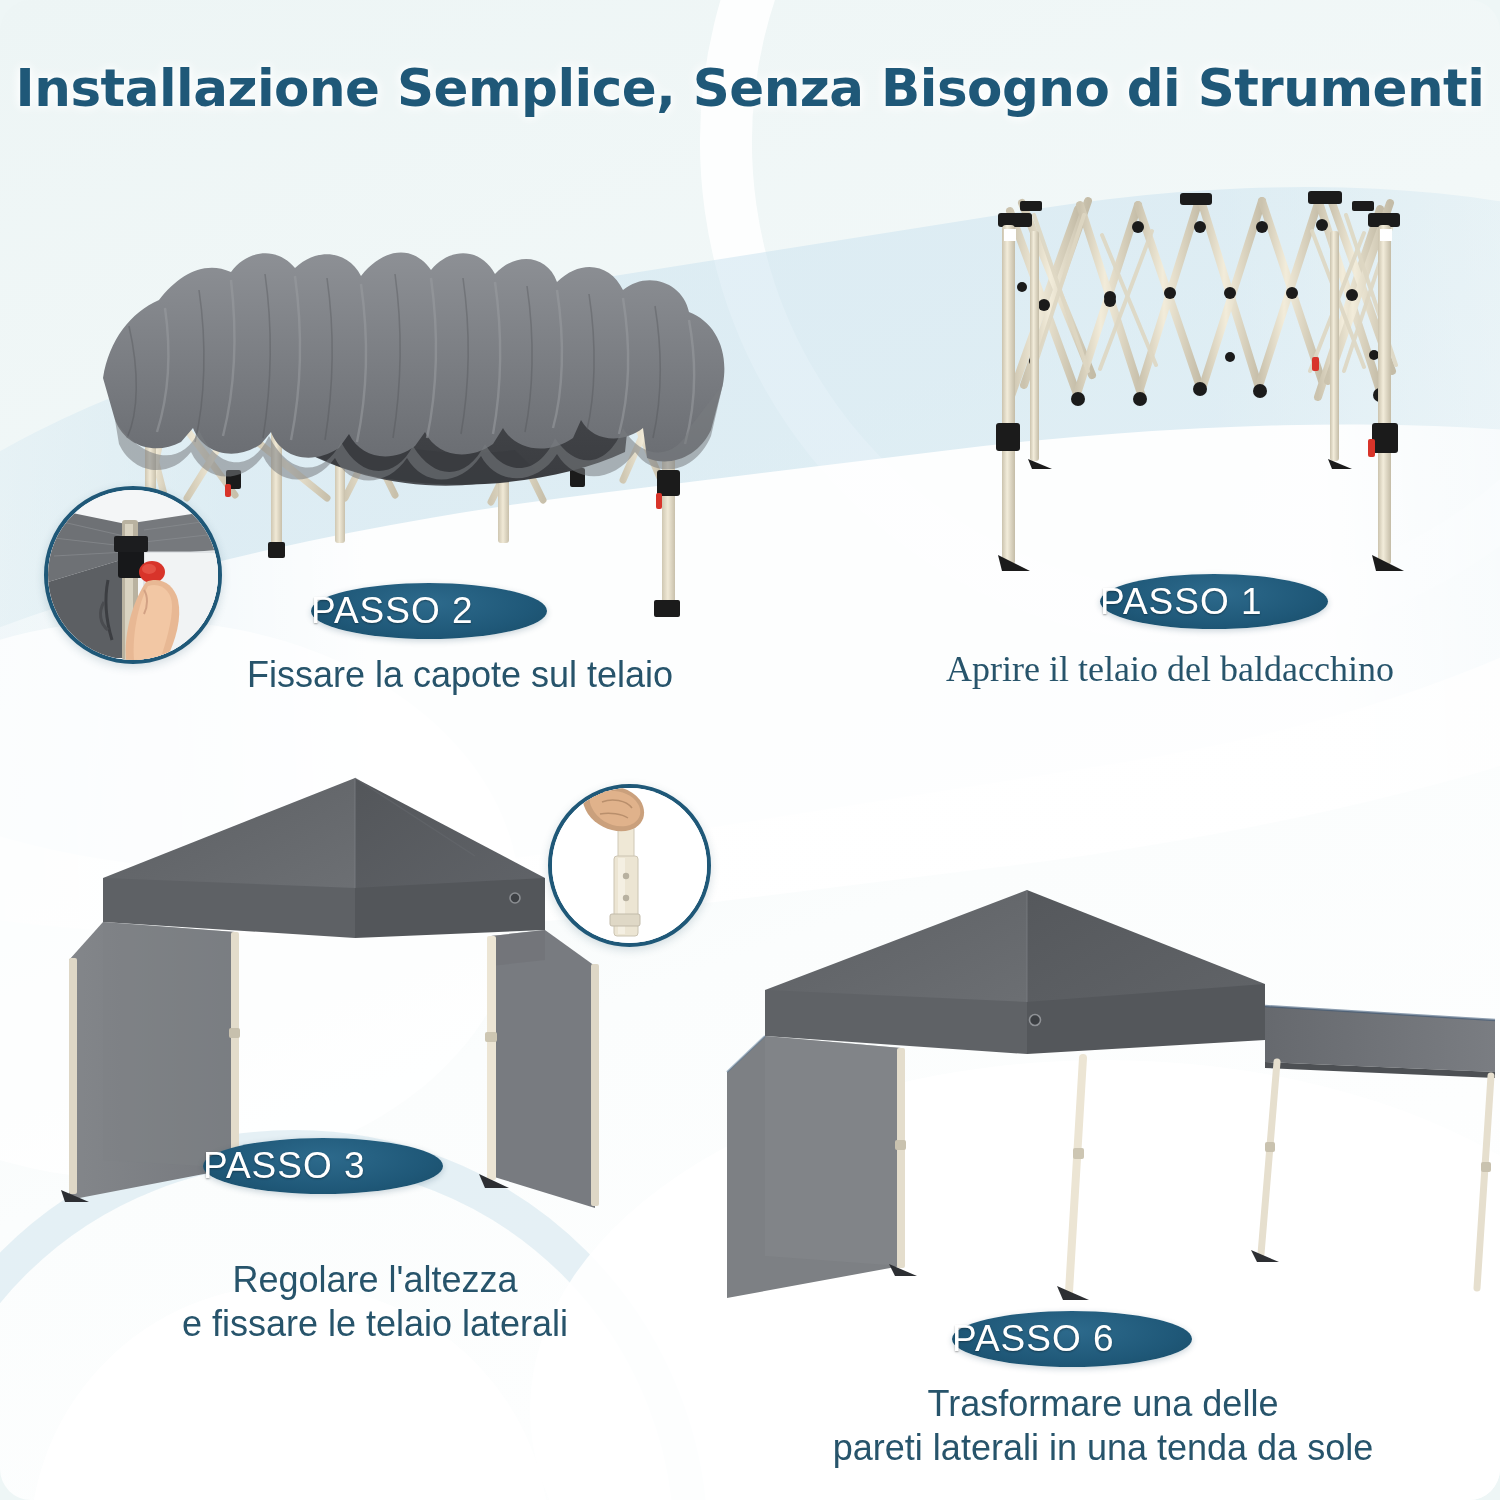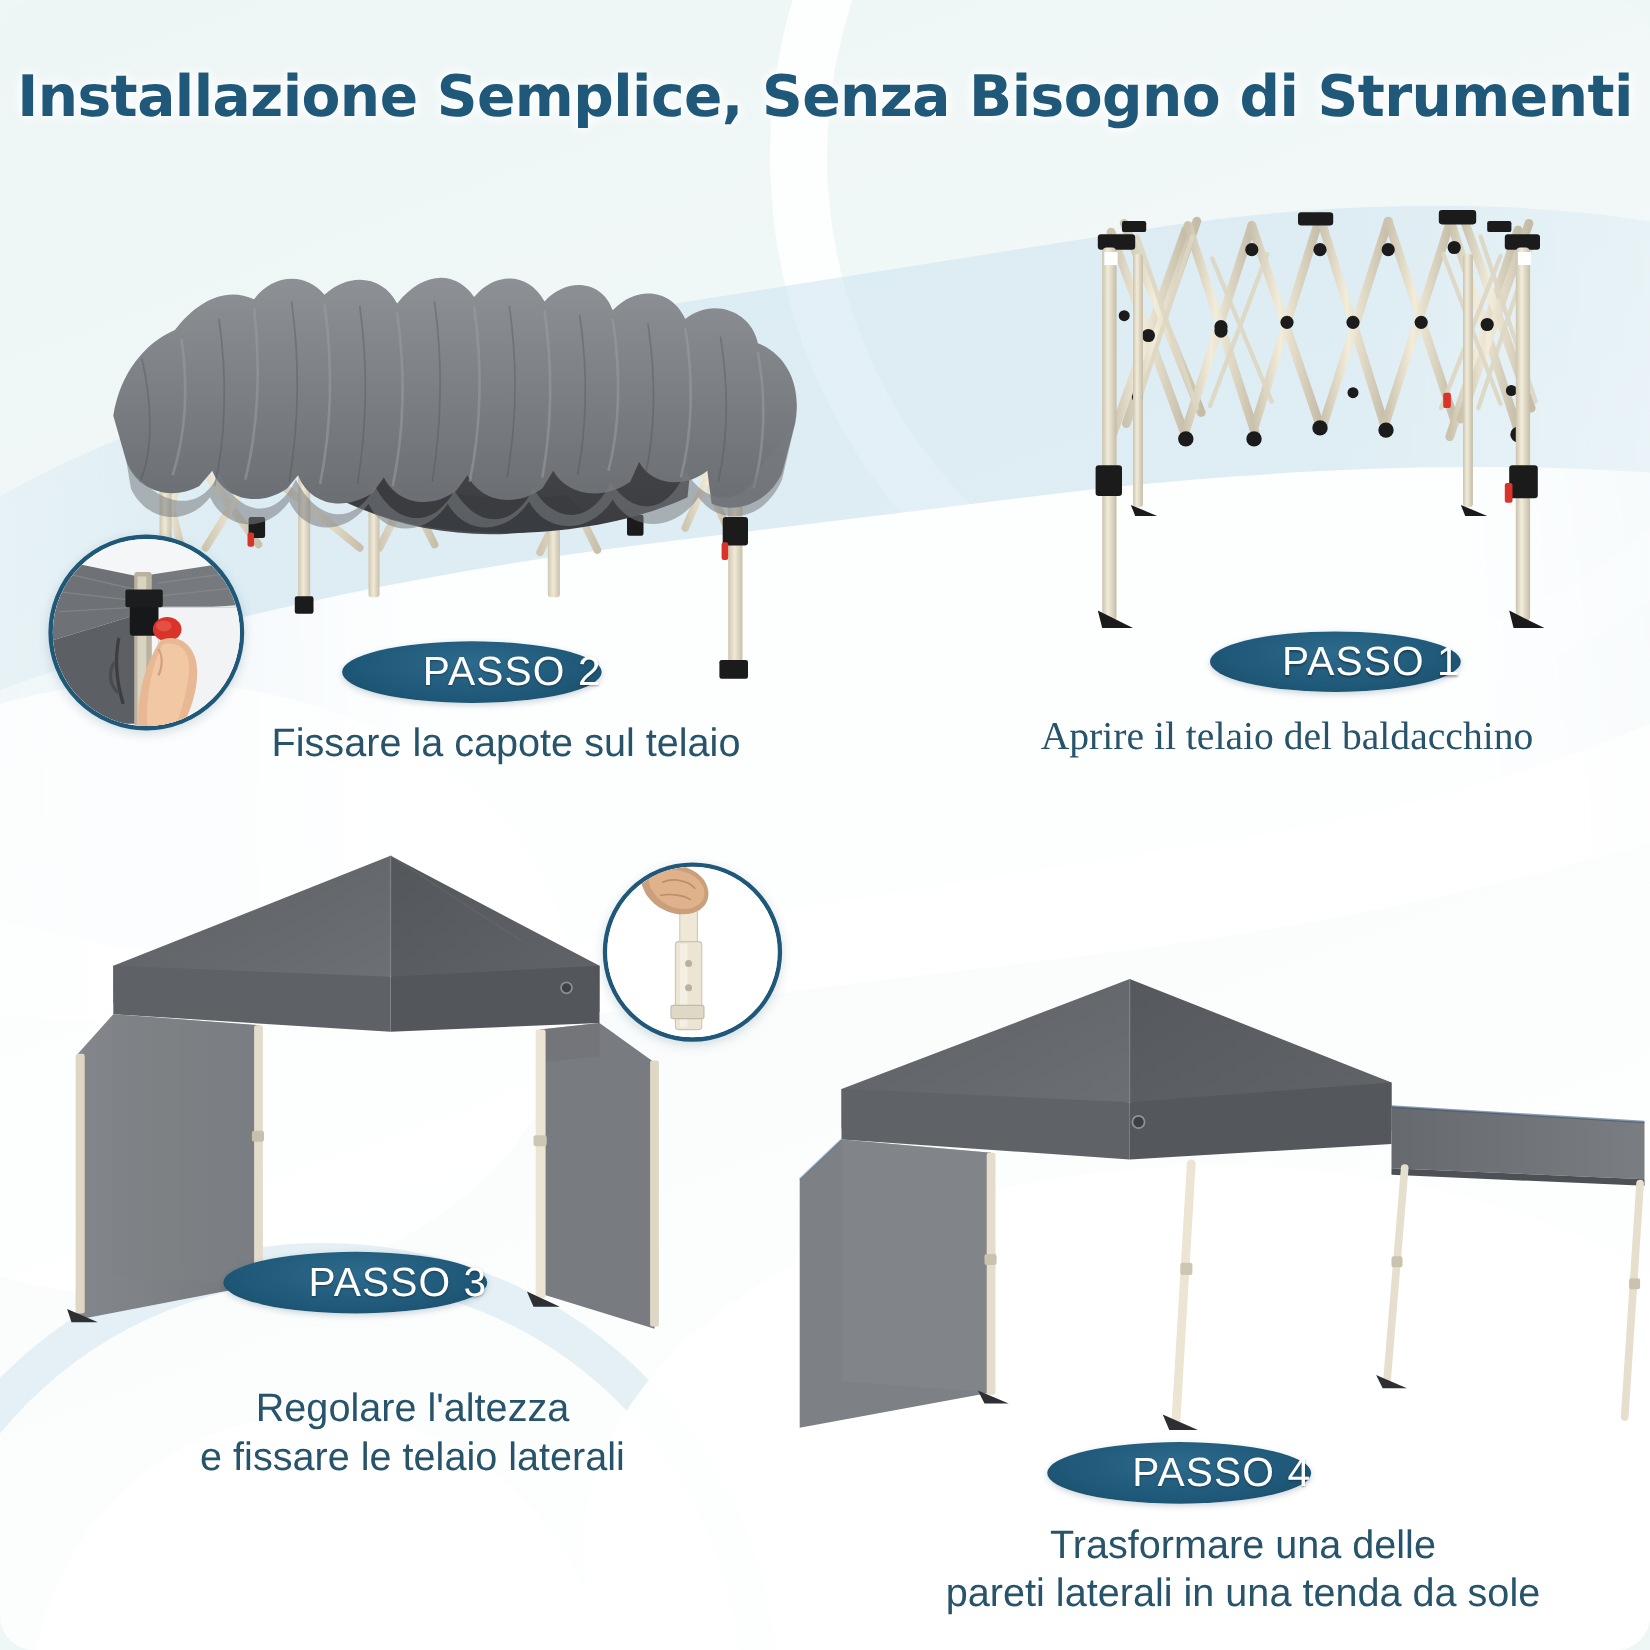--- a/index.html
+++ b/index.html
@@ -82,21 +82,21 @@
     letter-spacing: -0.5px;
     color: #1f5878;
     text-shadow: 0 0 14px #ffffff, 0 0 8px #ffffff;
     white-space: nowrap;
     transform: scaleX(0.99);
   }
 
   
   .badge {
     position: absolute;
-    display: flex; align-items: center; justify-content: flex-end;
+    display: flex; align-items: center; justify-content: flex-start;
     background: radial-gradient(ellipse at 50% 35%, #2d6a8c 0%, #1f5878 62%, #184b66 100%);
     border-radius: 50%;
     color: #ffffff;
     font-family: "Liberation Sans", sans-serif;
     font-size: 37px;
     letter-spacing: 1px;
     text-shadow: 0 1px 2px rgba(0,0,0,.35);
     box-shadow: 0 2px 6px rgba(20,60,85,.22);
   }
 
@@ -519,18 +519,18 @@
         <rect x="560" y="280" width="10" height="10" rx="2" fill="#c9c2af"></rect>
         <path d="M546 388 L574 400 L552 400 Z" fill="#2d2f33"></path>
 
         <path d="M786 214 L772 426" stroke="#e6dfce" stroke-width="7" stroke-linecap="round" fill="none"></path>
         <rect x="776" y="300" width="10" height="10" rx="2" fill="#c9c2af"></rect>
       </g>
     </svg>
   </div>
 
   <div class="badge" style="left:952px; top:1311px; width:240px; height:56px;">
-    <span>PASSO 4</span>
-  </div>
-  <div class="caption" style="left:760px; top:1382px; width:740px;">Trasformare una delle
+    <span>PASSO 6</span>
+  </div>
+  <div class="caption" style="left:733px; top:1382px; width:740px;">Trasformare una delle
 pareti laterali in una tenda da sole</div>
 
 </div>
 
 </body></html>

